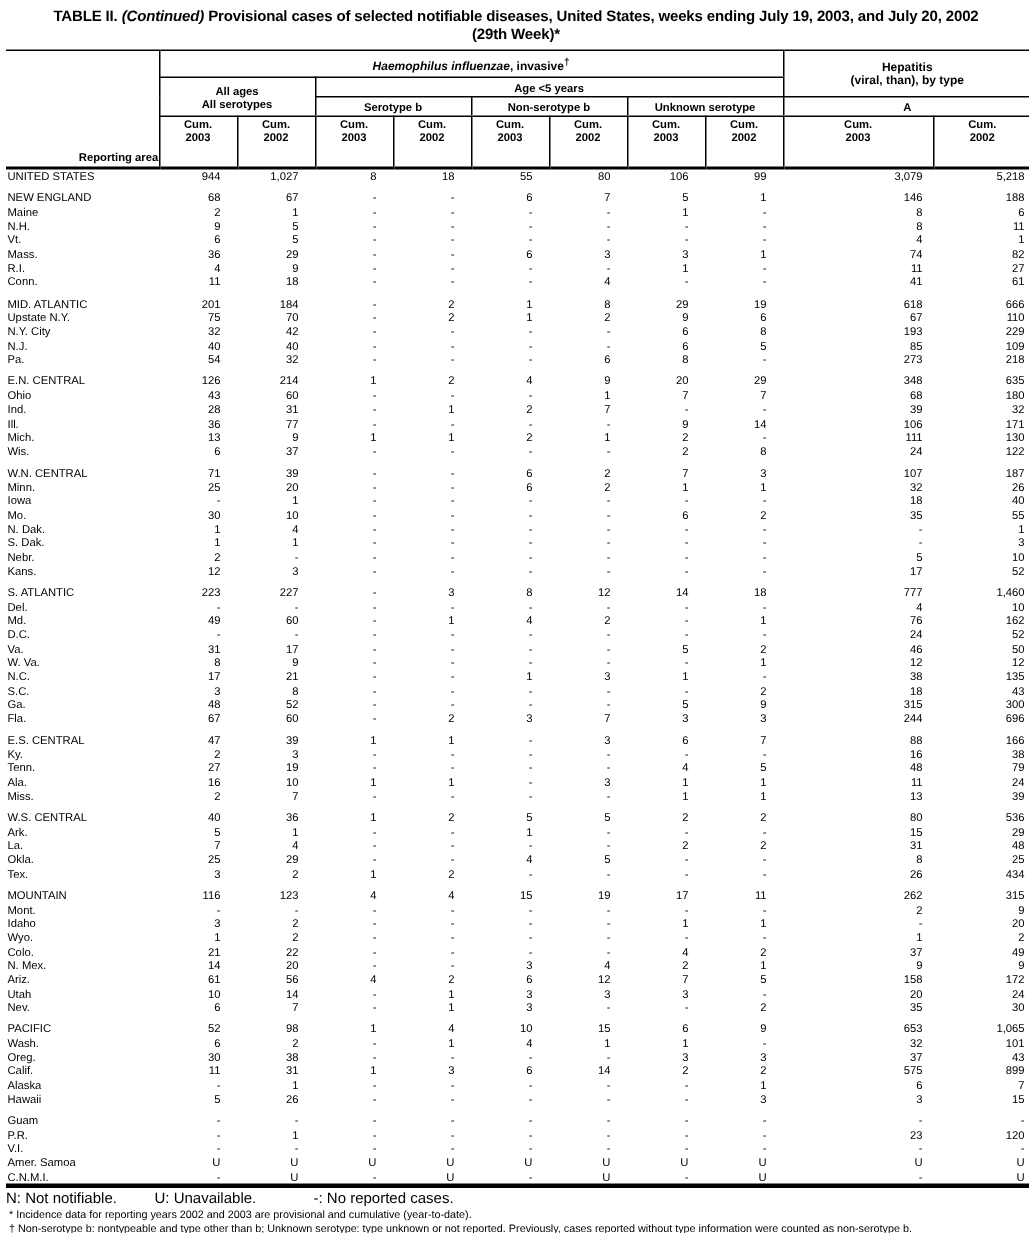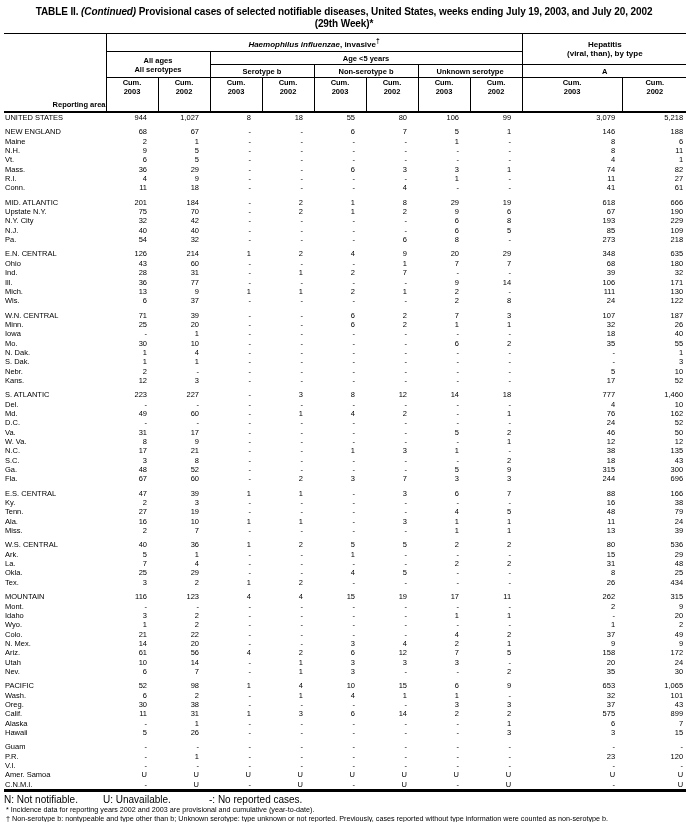--- a/index.html
+++ b/index.html
@@ -271,21 +271,21 @@
           <td class="area">Upstate N.Y.</td>
           <td class="num">75</td>
           <td class="num">70</td>
           <td class="num">-</td>
           <td class="num">2</td>
           <td class="num">1</td>
           <td class="num">2</td>
           <td class="num">9</td>
           <td class="num">6</td>
           <td class="hep1">67</td>
-          <td class="hep2">190</td>
+          <td class="hep2">110</td>
         </tr>
         <tr>
           <td class="area">N.Y. City</td>
           <td class="num">32</td>
           <td class="num">42</td>
           <td class="num">-</td>
           <td class="num">-</td>
           <td class="num">-</td>
           <td class="num">-</td>
           <td class="num">6</td>

